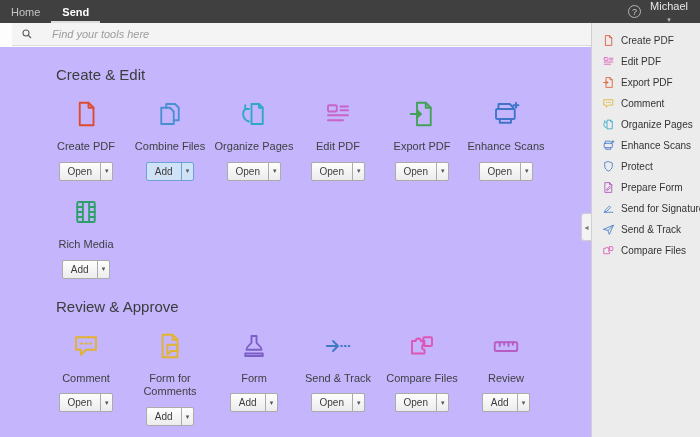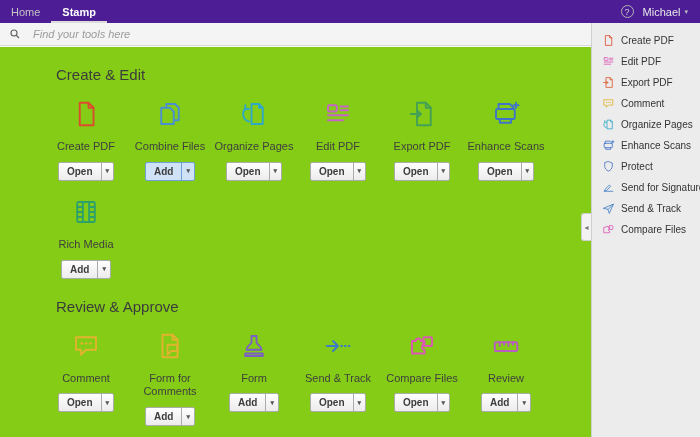--- a/index.html
+++ b/index.html
@@ -1,61 +1,61 @@
 <!DOCTYPE html>
 <html><head>
 <meta charset="utf-8">
 <style>
   * { margin:0; padding:0; box-sizing:border-box; }
   html,body { width:700px; height:437px; overflow:hidden; }
   body { font-family:"Liberation Sans", sans-serif; background:#fdfdfd; position:relative; }
 
   
-  .topbar { position:absolute; top:0; left:0; width:700px; height:23px; background:#4c1d95; display:flex; align-items:stretch; z-index:6; }
+  .topbar { position:absolute; top:0; left:0; width:700px; height:23px; background:#404040; display:flex; align-items:stretch; z-index:6; }
   .tab { color:#c4c4c4; font-size:11px; padding:0 11px; display:flex; align-items:center; cursor:pointer; }
   .tab.active { color:#fff; font-weight:bold; box-shadow:inset 0 -2px 0 #dcdcdc; }
   .topbar-right { margin-left:auto; display:flex; align-items:center; gap:9px; padding-right:12px; }
   .help { width:13px; height:13px; border:1px solid #b5b5b5; border-radius:50%; color:#cfcfcf; font-size:9px; display:flex; align-items:center; justify-content:center; cursor:pointer; }
-  .user { color:#e8e8e8; font-size:11px; display:flex; align-items:center; gap:4px; cursor:pointer; }
+  .user { color:#e8e8e8; font-size:11px; display:flex; align-items:center; gap:4px; cursor:pointer;flex-direction:column; }
   .user .caret { font-size:7px; color:#bbb; }
 
   
-  .searchbar { position:absolute; top:23px; left:0; width:591px; height:23px; background:#f4f4f4; border-bottom:1px solid #dadada; display:flex; align-items:center; padding:0 9px; gap:12px; z-index:5; }
+  .searchbar { position:absolute; top:23px; left:12px; width:591px; height:23px; background:#f4f4f4; border-bottom:1px solid #dadada; display:flex; align-items:center; padding:0 9px; gap:19px; z-index:5; }
   .searchbar svg { width:12px; height:12px; stroke:#5f5f5f; fill:none; stroke-width:2.2; flex:none; }
   .searchbar input { border:none; outline:none; background:transparent; font-size:11px; color:#333; width:420px; }
   .searchbar input::placeholder { color:#9b9b9b; font-style:italic; }
 
   
-  .main { position:absolute; top:47px; left:0; width:591px; height:390px; background:#84cc16; overflow:hidden; }
+  .main { position:absolute; top:47px; left:0; width:591px; height:390px; background:#c4b5fd; overflow:hidden; }
   .section-title { font-size:15px; font-weight:400; color:#3c3c3c; margin:19px 0 0 56px; }
   .tool-row { display:flex; padding-left:44px; margin-top:12px; }
   .tool-card { width:84px; display:flex; flex-direction:column; align-items:center; cursor:pointer; }
   .tool-icon { width:30px; height:30px; margin-top:4px; }
   .tool-icon svg { width:30px; height:30px; }
   .tool-label { font-size:11px; color:#3f3f3f; text-align:center; margin-top:11px; line-height:1.25; }
-  .tool-btn { margin-top:8px; display:inline-flex; align-items:stretch; border:1px solid #ababab; border-radius:2px; background:linear-gradient(#fefefe,#ececec); cursor:pointer;font-weight:bold; }
+  .tool-btn { margin-top:8px; display:inline-flex; align-items:stretch; border:1px solid #ababab; border-radius:2px; background:linear-gradient(#fefefe,#ececec); cursor:pointer; }
   .btn-label { font-size:10px; color:#3c3c3c; padding:3px 8px; }
   .btn-caret { font-size:7px; color:#555; padding:0 4px; border-left:1px solid #ababab; display:flex; align-items:center; }
   .tool-btn.highlight { background:#cfe2f6; border-color:#6fa0d8; }
   .tool-btn.highlight .btn-caret { border-left-color:#6fa0d8; }
 
   
   .sidebar { position:absolute; top:23px; right:0; width:109px; height:414px; background:#ececec; border-left:1px solid #cfcfcf; padding-top:7px; z-index:5; }
   .sb-item { display:flex; align-items:center; gap:6px; padding-left:10px; height:21px; cursor:pointer; }
   .sb-icon { width:13px; height:13px; flex:none; }
   .sb-icon svg { width:13px; height:13px; display:block; }
   .sb-label { font-size:10px; color:#333; white-space:nowrap; }
   .collapse { position:absolute; top:213px; right:109px; width:10px; height:28px; background:#f3f3f3; border:1px solid #cfcfcf; border-right:none; border-radius:3px 0 0 3px; display:flex; align-items:center; justify-content:center; color:#777; font-size:8px; cursor:pointer; z-index:6; }
 </style>
 </head>
 <body>
 
 <div class="topbar">
   <div class="tab">Home</div>
-  <div class="tab active">Stamp</div>
+  <div class="tab active">Send</div>
   <div class="topbar-right">
     <div class="help">?</div>
     <div class="user">
       <span>Michael</span>
       <span class="caret">▾</span>
     </div>
   </div>
 </div>
 
 <div class="searchbar">
@@ -323,20 +323,30 @@
   <div class="sb-item">
     <span class="sb-icon">
           <svg viewBox="0 0 24 24" fill="none" stroke="#4472c4" stroke-width="1.5" stroke-linecap="round" stroke-linejoin="round">
             <path d="M12 3l7 2.5V11c0 4.5-3.2 8-7 9.5C8.2 19 5 15.5 5 11V5.5z"></path>
           </svg>
         </span>
     <span class="sb-label">Protect</span>
   </div>
 
 
+  <div class="sb-item">
+    <span class="sb-icon">
+          <svg viewBox="0 0 24 24" fill="none" stroke="#ab47bc" stroke-width="1.5" stroke-linecap="round" stroke-linejoin="round">
+            <path d="M6 3h8l4 4v14H6z"></path>
+            <path d="M14 3v4h4"></path>
+            <path d="M9 15l5-5 2 2-5 5H9z"></path>
+          </svg>
+        </span>
+    <span class="sb-label">Prepare Form</span>
+  </div>
 
   <div class="sb-item">
     <span class="sb-icon">
           <svg viewBox="0 0 24 24" fill="none" stroke="#3e7bc6" stroke-width="1.5" stroke-linecap="round" stroke-linejoin="round">
             <path d="M4 19h16"></path>
             <path d="M6 15l7.5-7.5 2.5 2.5L8.5 17.5 5.5 18z"></path>
           </svg>
         </span>
     <span class="sb-label">Send for Signature</span>
   </div>

